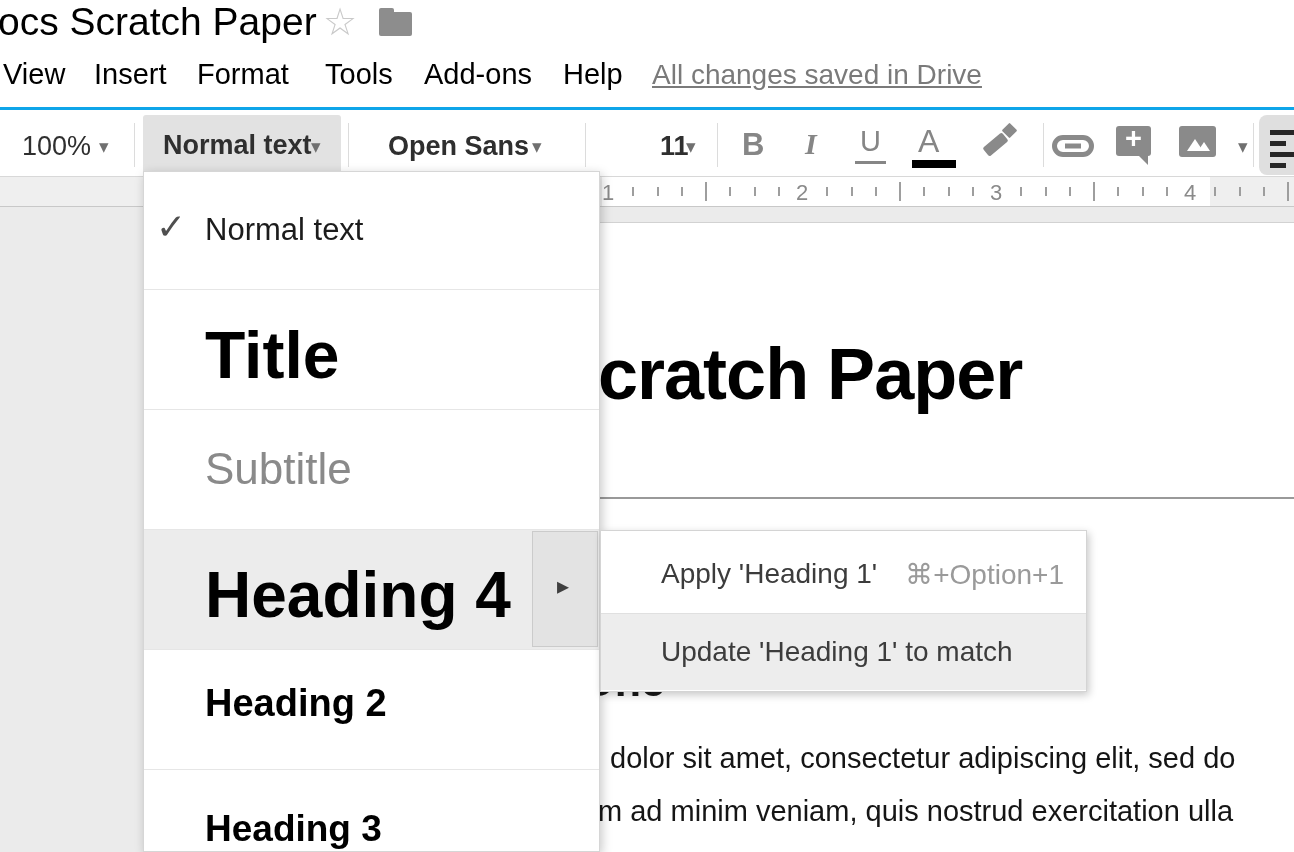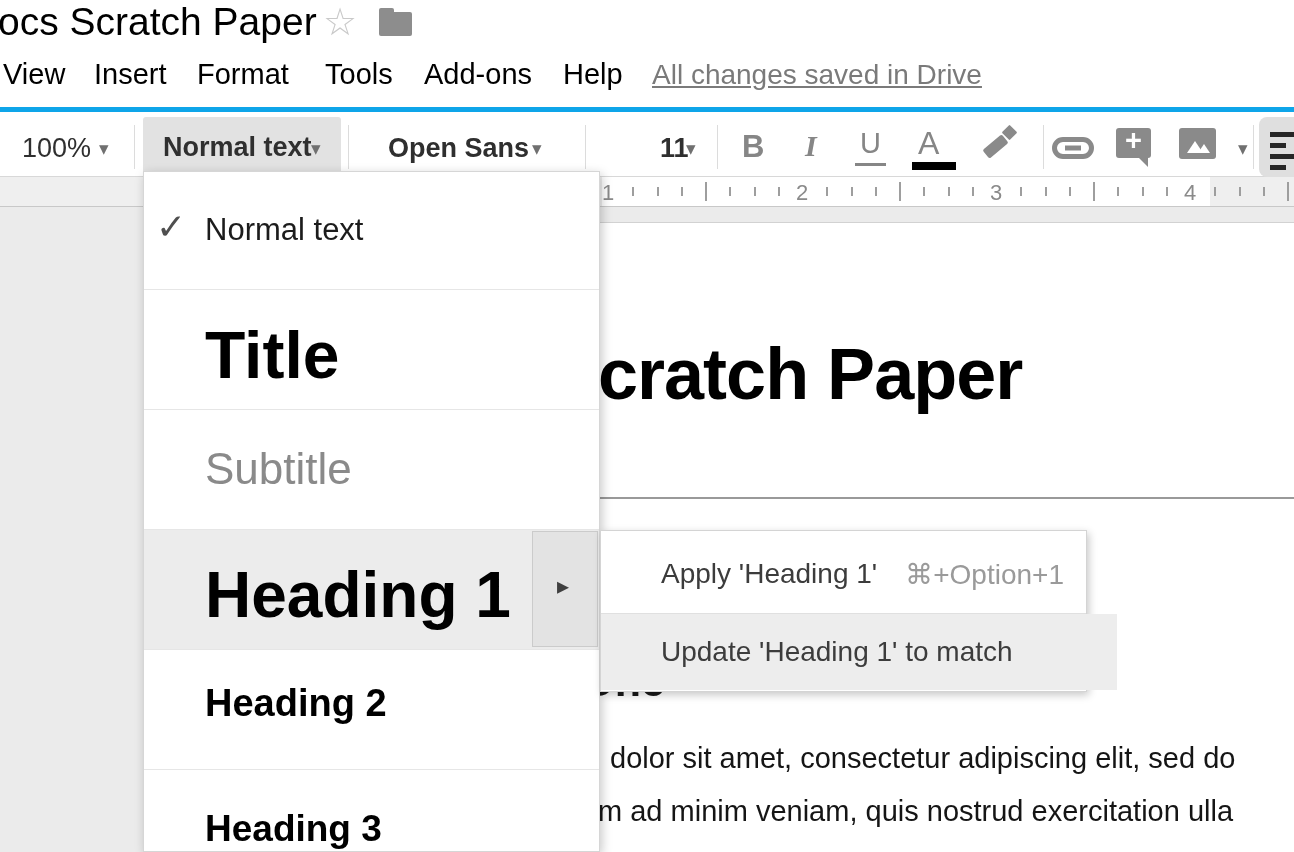--- a/index.html
+++ b/index.html
@@ -12,21 +12,21 @@
   .star{position:absolute;left:323px;top:1px;font-size:38px;color:#c9c9c9;line-height:42px;}
   .folder{position:absolute;left:379px;top:8px;width:33px;height:28px;}
   .folder .tab{position:absolute;left:0;top:0;width:15px;height:8px;background:#8d8d8d;border-radius:2px 2px 0 0;}
   .folder .fbody{position:absolute;left:0;top:4px;width:33px;height:24px;background:#8d8d8d;border-radius:2px;}
   .menubar{position:absolute;left:0;top:55px;width:1294px;height:50px;}
   .menu-item{position:absolute;top:3px;font-size:29px;color:#000;white-space:nowrap;cursor:default;}
   .save-status{position:absolute;left:652px;top:59px;font-size:28px;color:#7a7a7a;text-decoration:underline;white-space:nowrap;}
 
   
   .toolbar{position:absolute;left:0;top:107px;width:1294px;height:70px;background:#fff;
-           border-top:5px solid #0ea5e9;border-bottom:1px solid #d8d8d8;z-index:10;box-sizing:border-box;}
+           border-top:3px solid #0ea5e9;border-bottom:1px solid #d8d8d8;z-index:10;box-sizing:border-box;}
   .tsep{position:absolute;top:13px;width:1px;height:44px;background:#dcdcdc;}
   .tlabel{position:absolute;font-size:27px;color:#2f2f2f;white-space:nowrap;}
   .tarrow{position:absolute;font-size:19px;color:#707070;}
   .chip{position:absolute;left:143px;top:5px;width:198px;height:60px;background:#e2e2e2;border-radius:3px;}
   .chip .tlabel{left:20px;top:15px;font-weight:600;}
   .chip .tarrow{left:168px;top:20px;}
   .bold-b{position:absolute;left:742px;top:17px;font-size:31px;font-weight:700;color:#868686;}
   .ital-i{position:absolute;left:805px;top:17px;font-size:30px;font-style:italic;font-weight:600;
           font-family:"Liberation Serif","DejaVu Serif",serif;color:#868686;}
   .und-u{position:absolute;left:860px;top:15px;font-size:29px;font-weight:500;color:#868686;}
@@ -71,21 +71,21 @@
   .h1-row{background:#ececec;}
   .h1-arrow-cell{position:absolute;left:388px;top:1px;width:66px;height:116px;background:#e3e3e3;border:1px solid #cbcbcb;box-sizing:border-box;}
   .h1-arrow{position:absolute;left:24px;top:40px;font-size:24px;color:#3f3f3f;}
 
   
   .submenu{position:absolute;left:600px;top:530px;width:487px;height:162px;background:#fff;
            border:1px solid #d4d4d4;box-shadow:2px 3px 8px rgba(0,0,0,.22);z-index:50;box-sizing:border-box;}
   .sub-label{position:absolute;left:60px;font-size:28px;color:#3c3c3c;white-space:nowrap;}
   .sub-shortcut{position:absolute;right:22px;top:27px;font-size:28px;color:#9a9a9a;white-space:nowrap;}
   .sub-div{position:absolute;left:0;top:82px;width:485px;height:1px;background:#e0e0e0;}
-  .sub-hl{position:absolute;left:0;top:83px;width:485px;height:76px;background:#ededed;padding-left:31px;}
+  .sub-hl{position:absolute;left:0;top:83px;width:485px;height:76px;background:#ededed;}
 </style>
 </head>
 <body>
 
 <div class="screen">
 
   <div class="titlebar">
     <div class="doc-name">ocs Scratch Paper</div>
     <div class="star">☆</div>
     <div class="folder">
@@ -208,21 +208,21 @@
       <span class="sm-check">✓</span>
       <span class="sm-label" style="top:40px;font-size:31px;color:#1c1c1c">Normal text</span>
     </div>
     <div class="sm-row sm-sep" style="top:238px;height:120px">
       <span class="sm-label" style="top:34px;font-size:44px;color:#8a8a8a">Subtitle</span>
     </div>
     <div class="sm-row sm-sep" style="top:118px;height:120px">
       <span class="sm-label" style="top:27px;font-size:66px;font-weight:700">Title</span>
     </div>
     <div class="sm-row sm-sep h1-row" style="top:358px;height:120px">
-      <span class="sm-label" style="top:28px;font-size:64px;font-weight:700">Heading 1</span>
+      <span class="sm-label" style="top:28px;font-size:64px;font-weight:700">Heading 4</span>
       <div class="h1-arrow-cell">
         <span class="h1-arrow">▸</span>
       </div>
     </div>
     <div class="sm-row sm-sep" style="top:478px;height:120px">
       <span class="sm-label" style="top:32px;font-size:38px;font-weight:700">Heading 2</span>
     </div>
     <div class="sm-row" style="top:598px;height:82px">
       <span class="sm-label" style="top:38px;font-size:37px;font-weight:700">Heading 3</span>
     </div>

